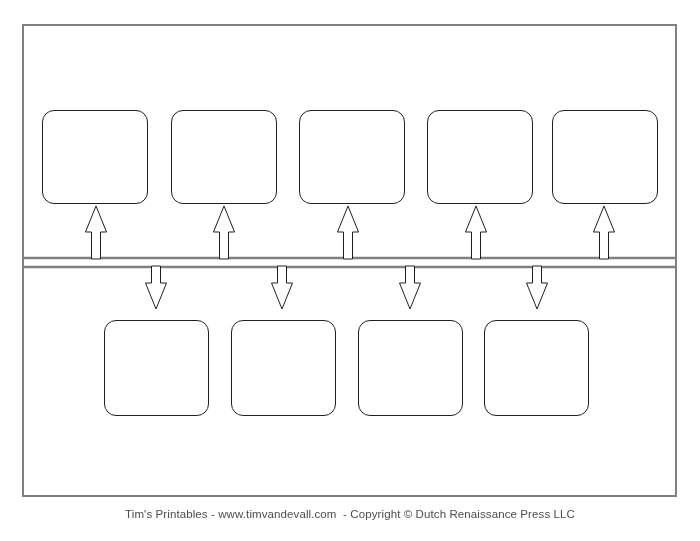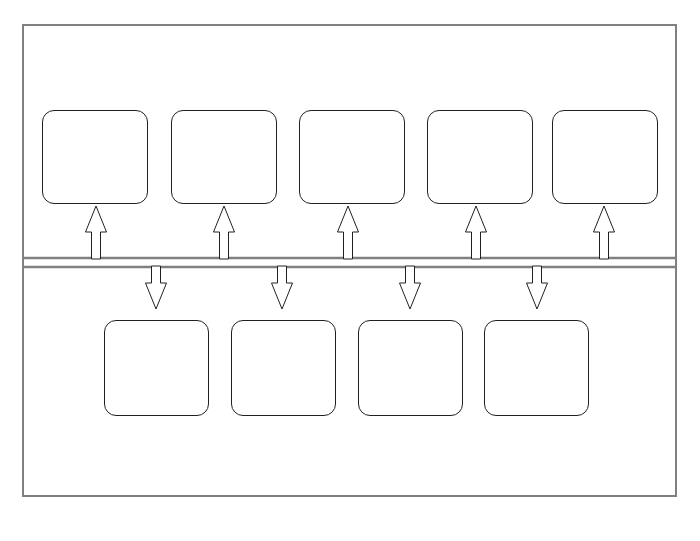--- a/index.html
+++ b/index.html
@@ -143,14 +143,15 @@
         <span class="event-box-label"></span>
       </div>
       <div class="event-box" style="left: 358px; top: 320px; width: 105px; height: 96px;">
         <span class="event-box-label"></span>
       </div>
       <div class="event-box" style="left: 484px; top: 320px; width: 105px; height: 96px;">
         <span class="event-box-label"></span>
       </div>
     </div>
 
+  <div id="footer-credit" style="color: rgb(77, 77, 77);">Tim's Printables - www.timvandevall.com  - Copyright © Dutch Renaissance Press LLC</div>
 
 </div>
 
 </body></html>

